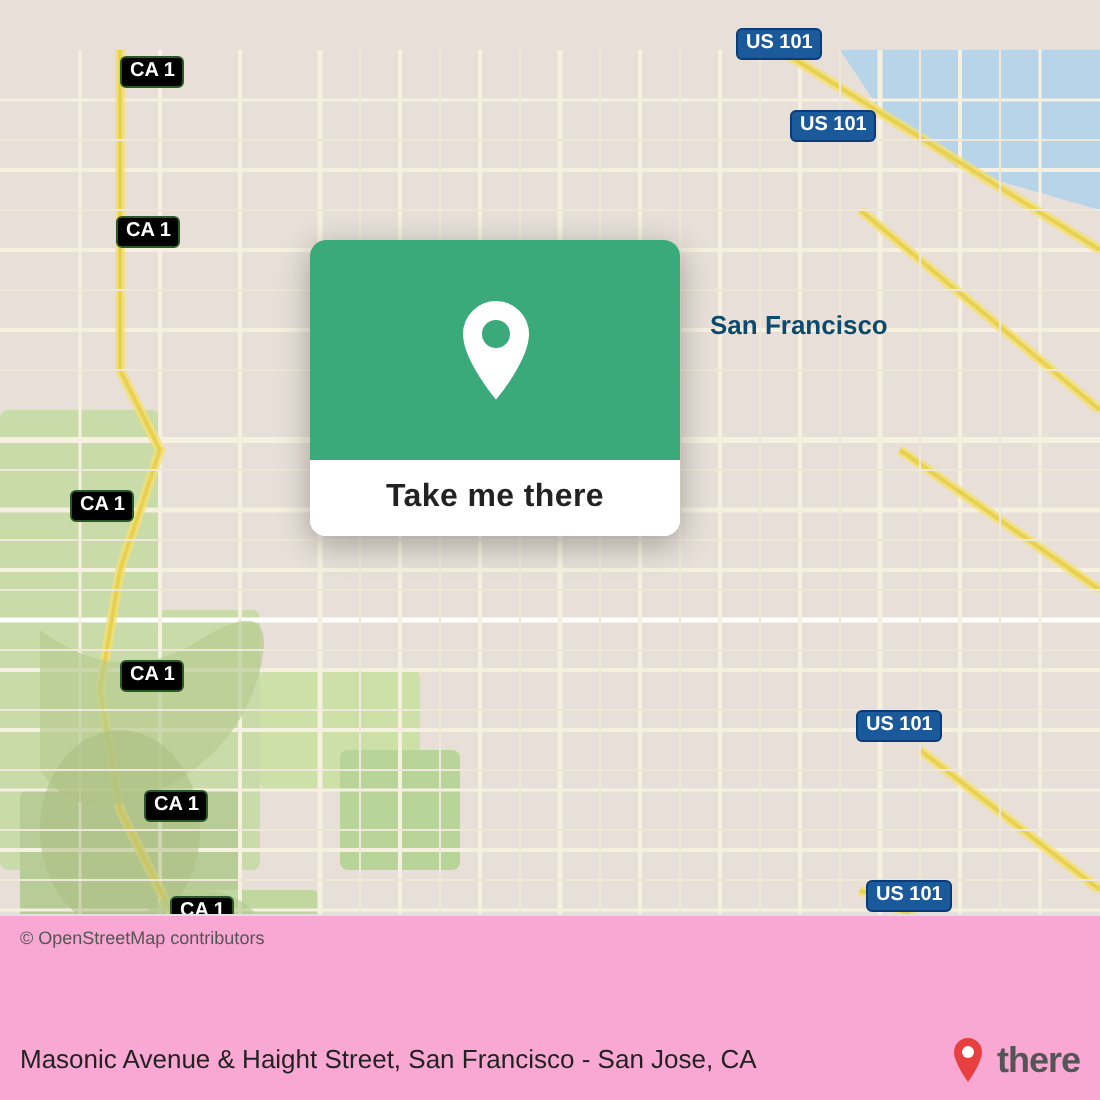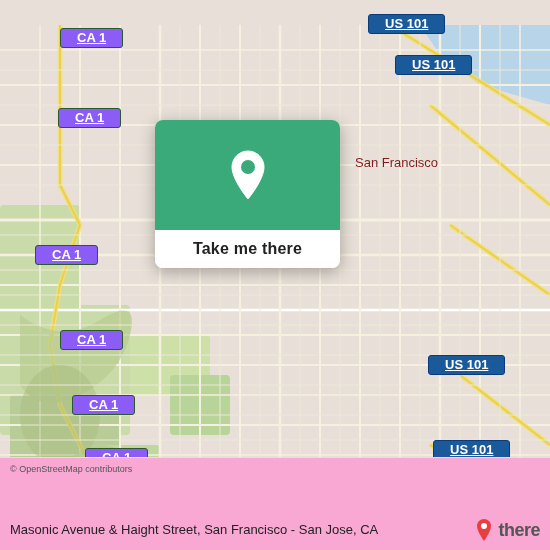--- a/index.html
+++ b/index.html
@@ -121,48 +121,47 @@
       font-size: 18px;
       font-weight: 700;
       color: #555;
       letter-spacing: -0.5px;
     }
 
     
     .road-badge {
       position: absolute;
       border-radius: 3px;
-      font-size: 13px;
+      font-size: 10px;
       font-weight: bold;
-      padding: 1px 16px;
+      padding: 1px 4px;
       display: flex;
       align-items: center;
       justify-content: center;
       line-height: 1.2;
       z-index: 5;
-      text-decoration: underline;
     }
 
     .badge-green {
-      background: #8b5cf6;
+      background: #000000;
       color: white;
       border: 1px solid #2a5a2a;
     }
 
     .badge-blue {
       background: #1a5a9a;
       color: white;
       border: 1px solid #0a3a7a;
     }
 
     .sf-label {
       position: absolute;
       font-size: 13px;
-      font-weight: 400;
-      color: #7f1d1d;
+      font-weight: 700;
+      color: #0c4a6e;
       z-index: 4;
     }
   </style>
 </head>
 <body>
 
 <div id="map-container">
 
   <svg id="map-svg" viewBox="0 0 550 500" xmlns="http://www.w3.org/2000/svg">
 

